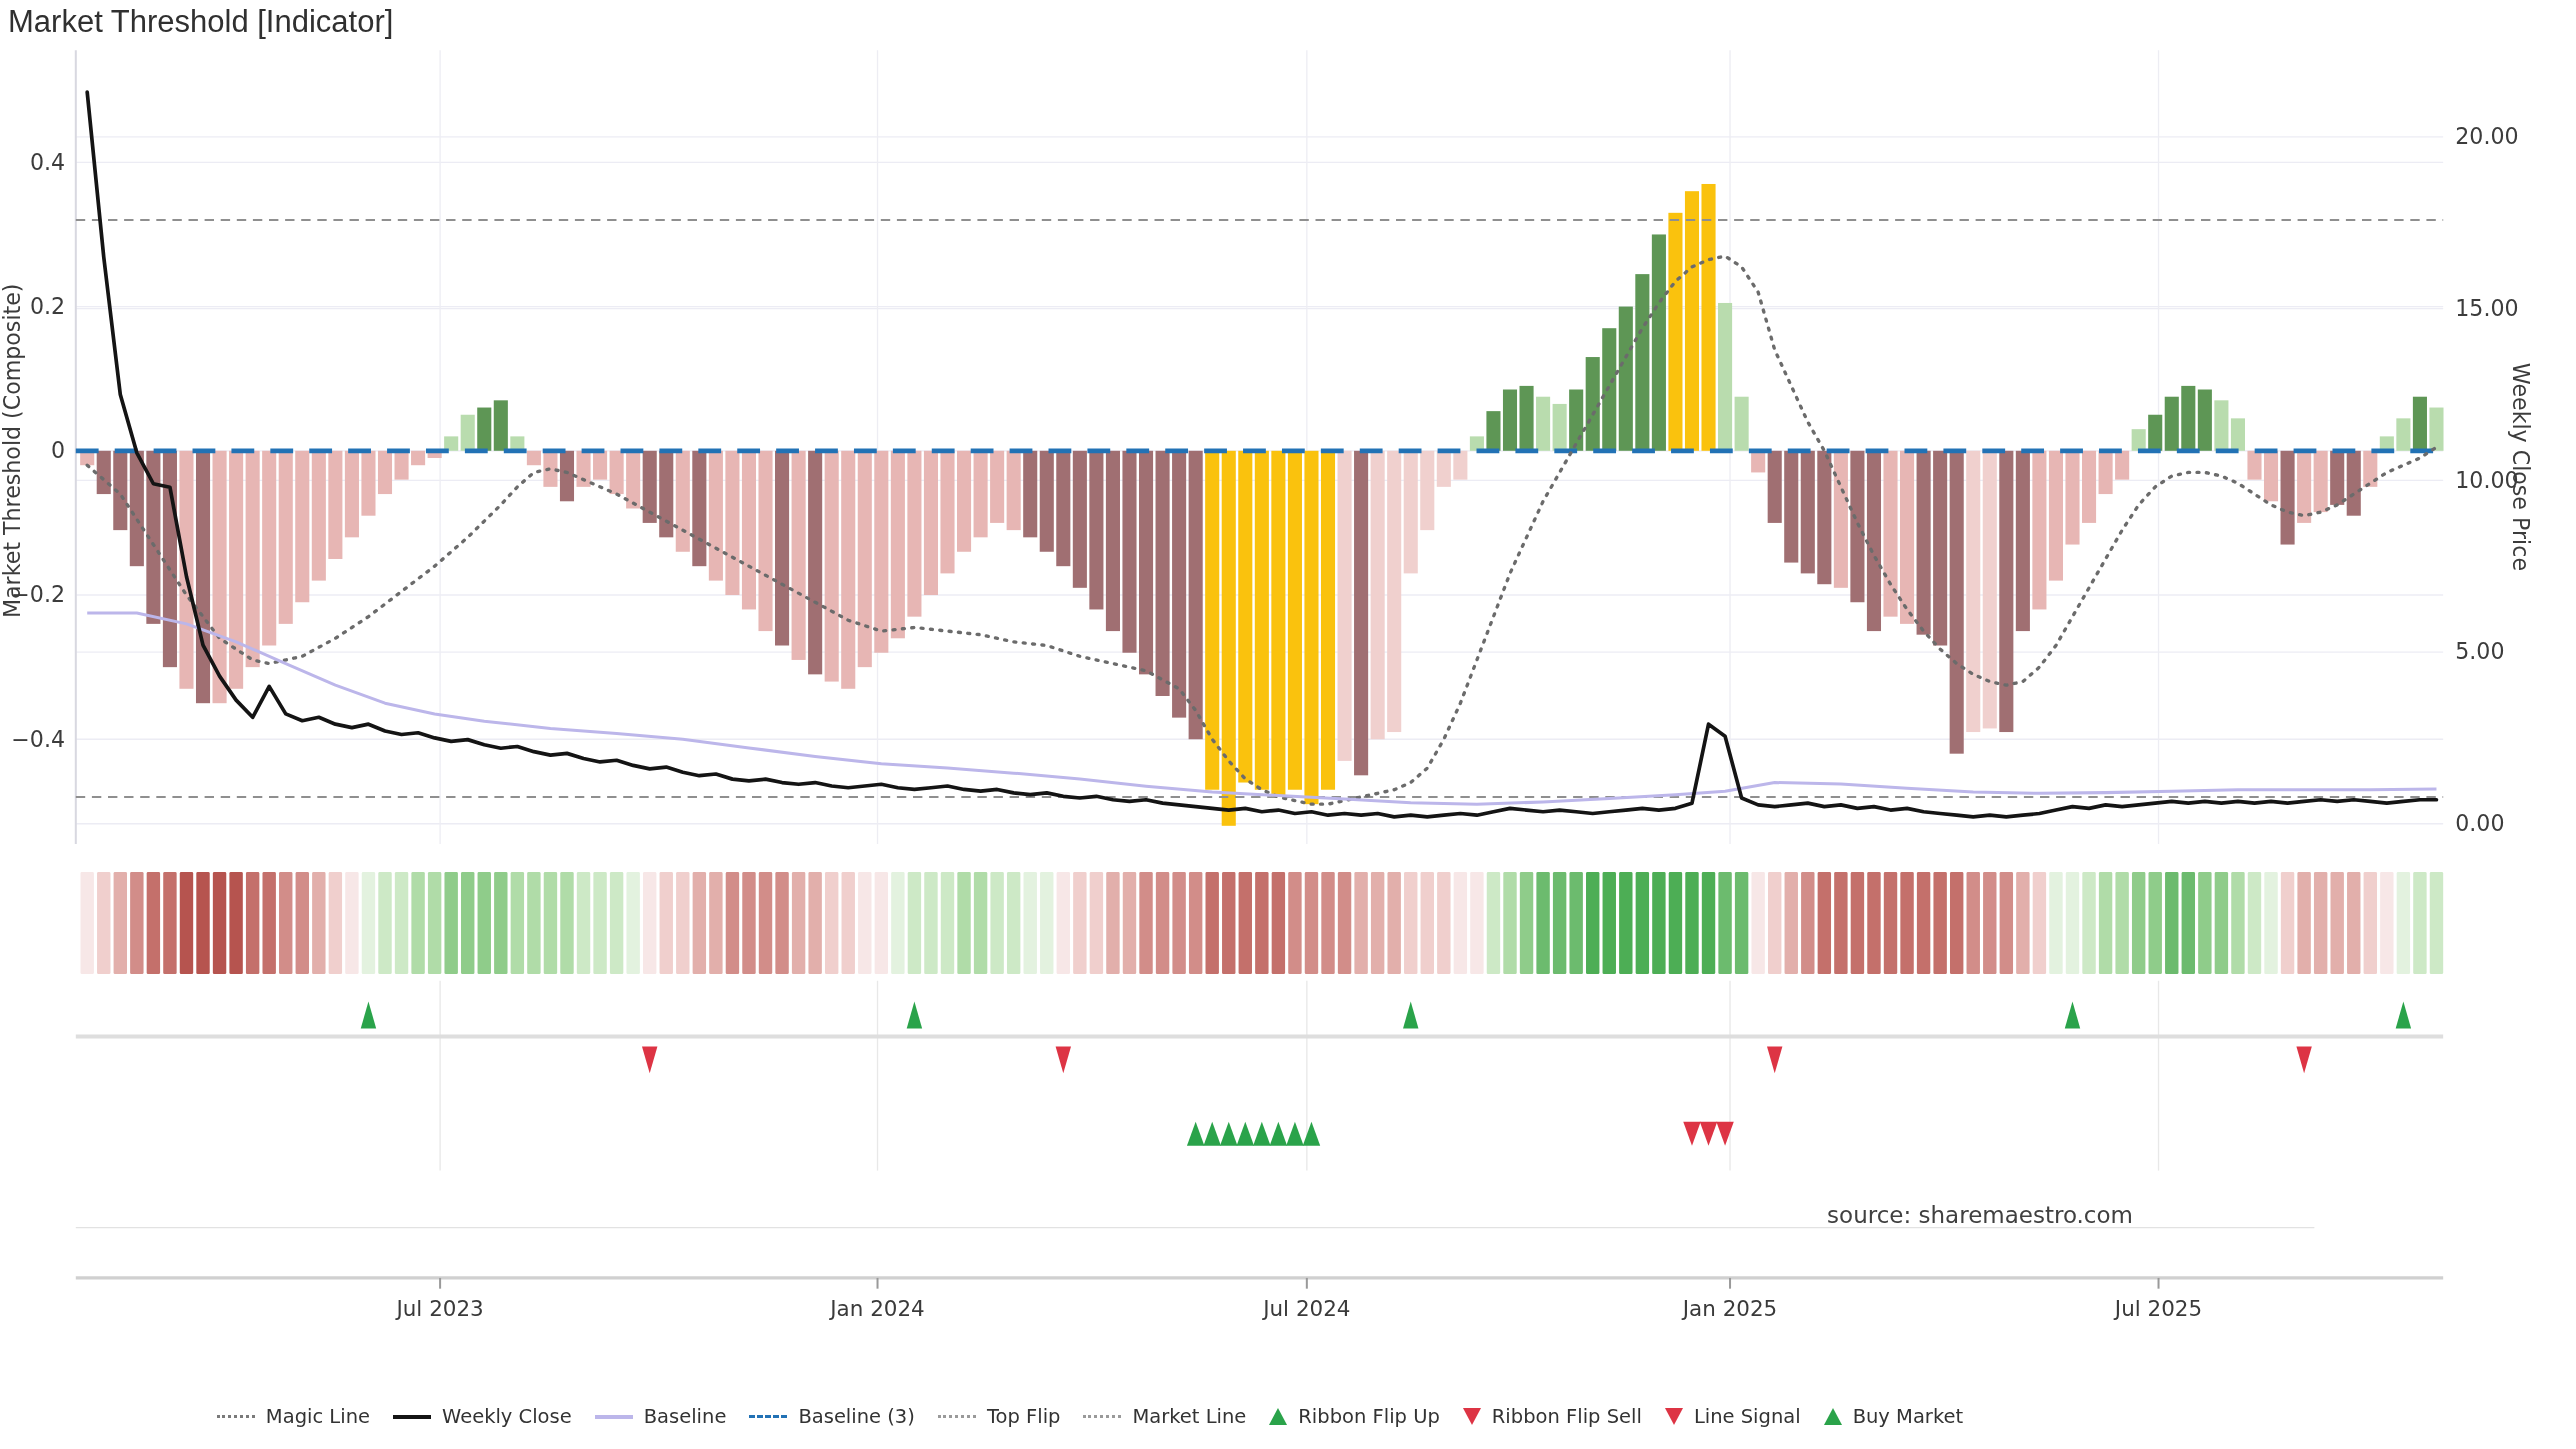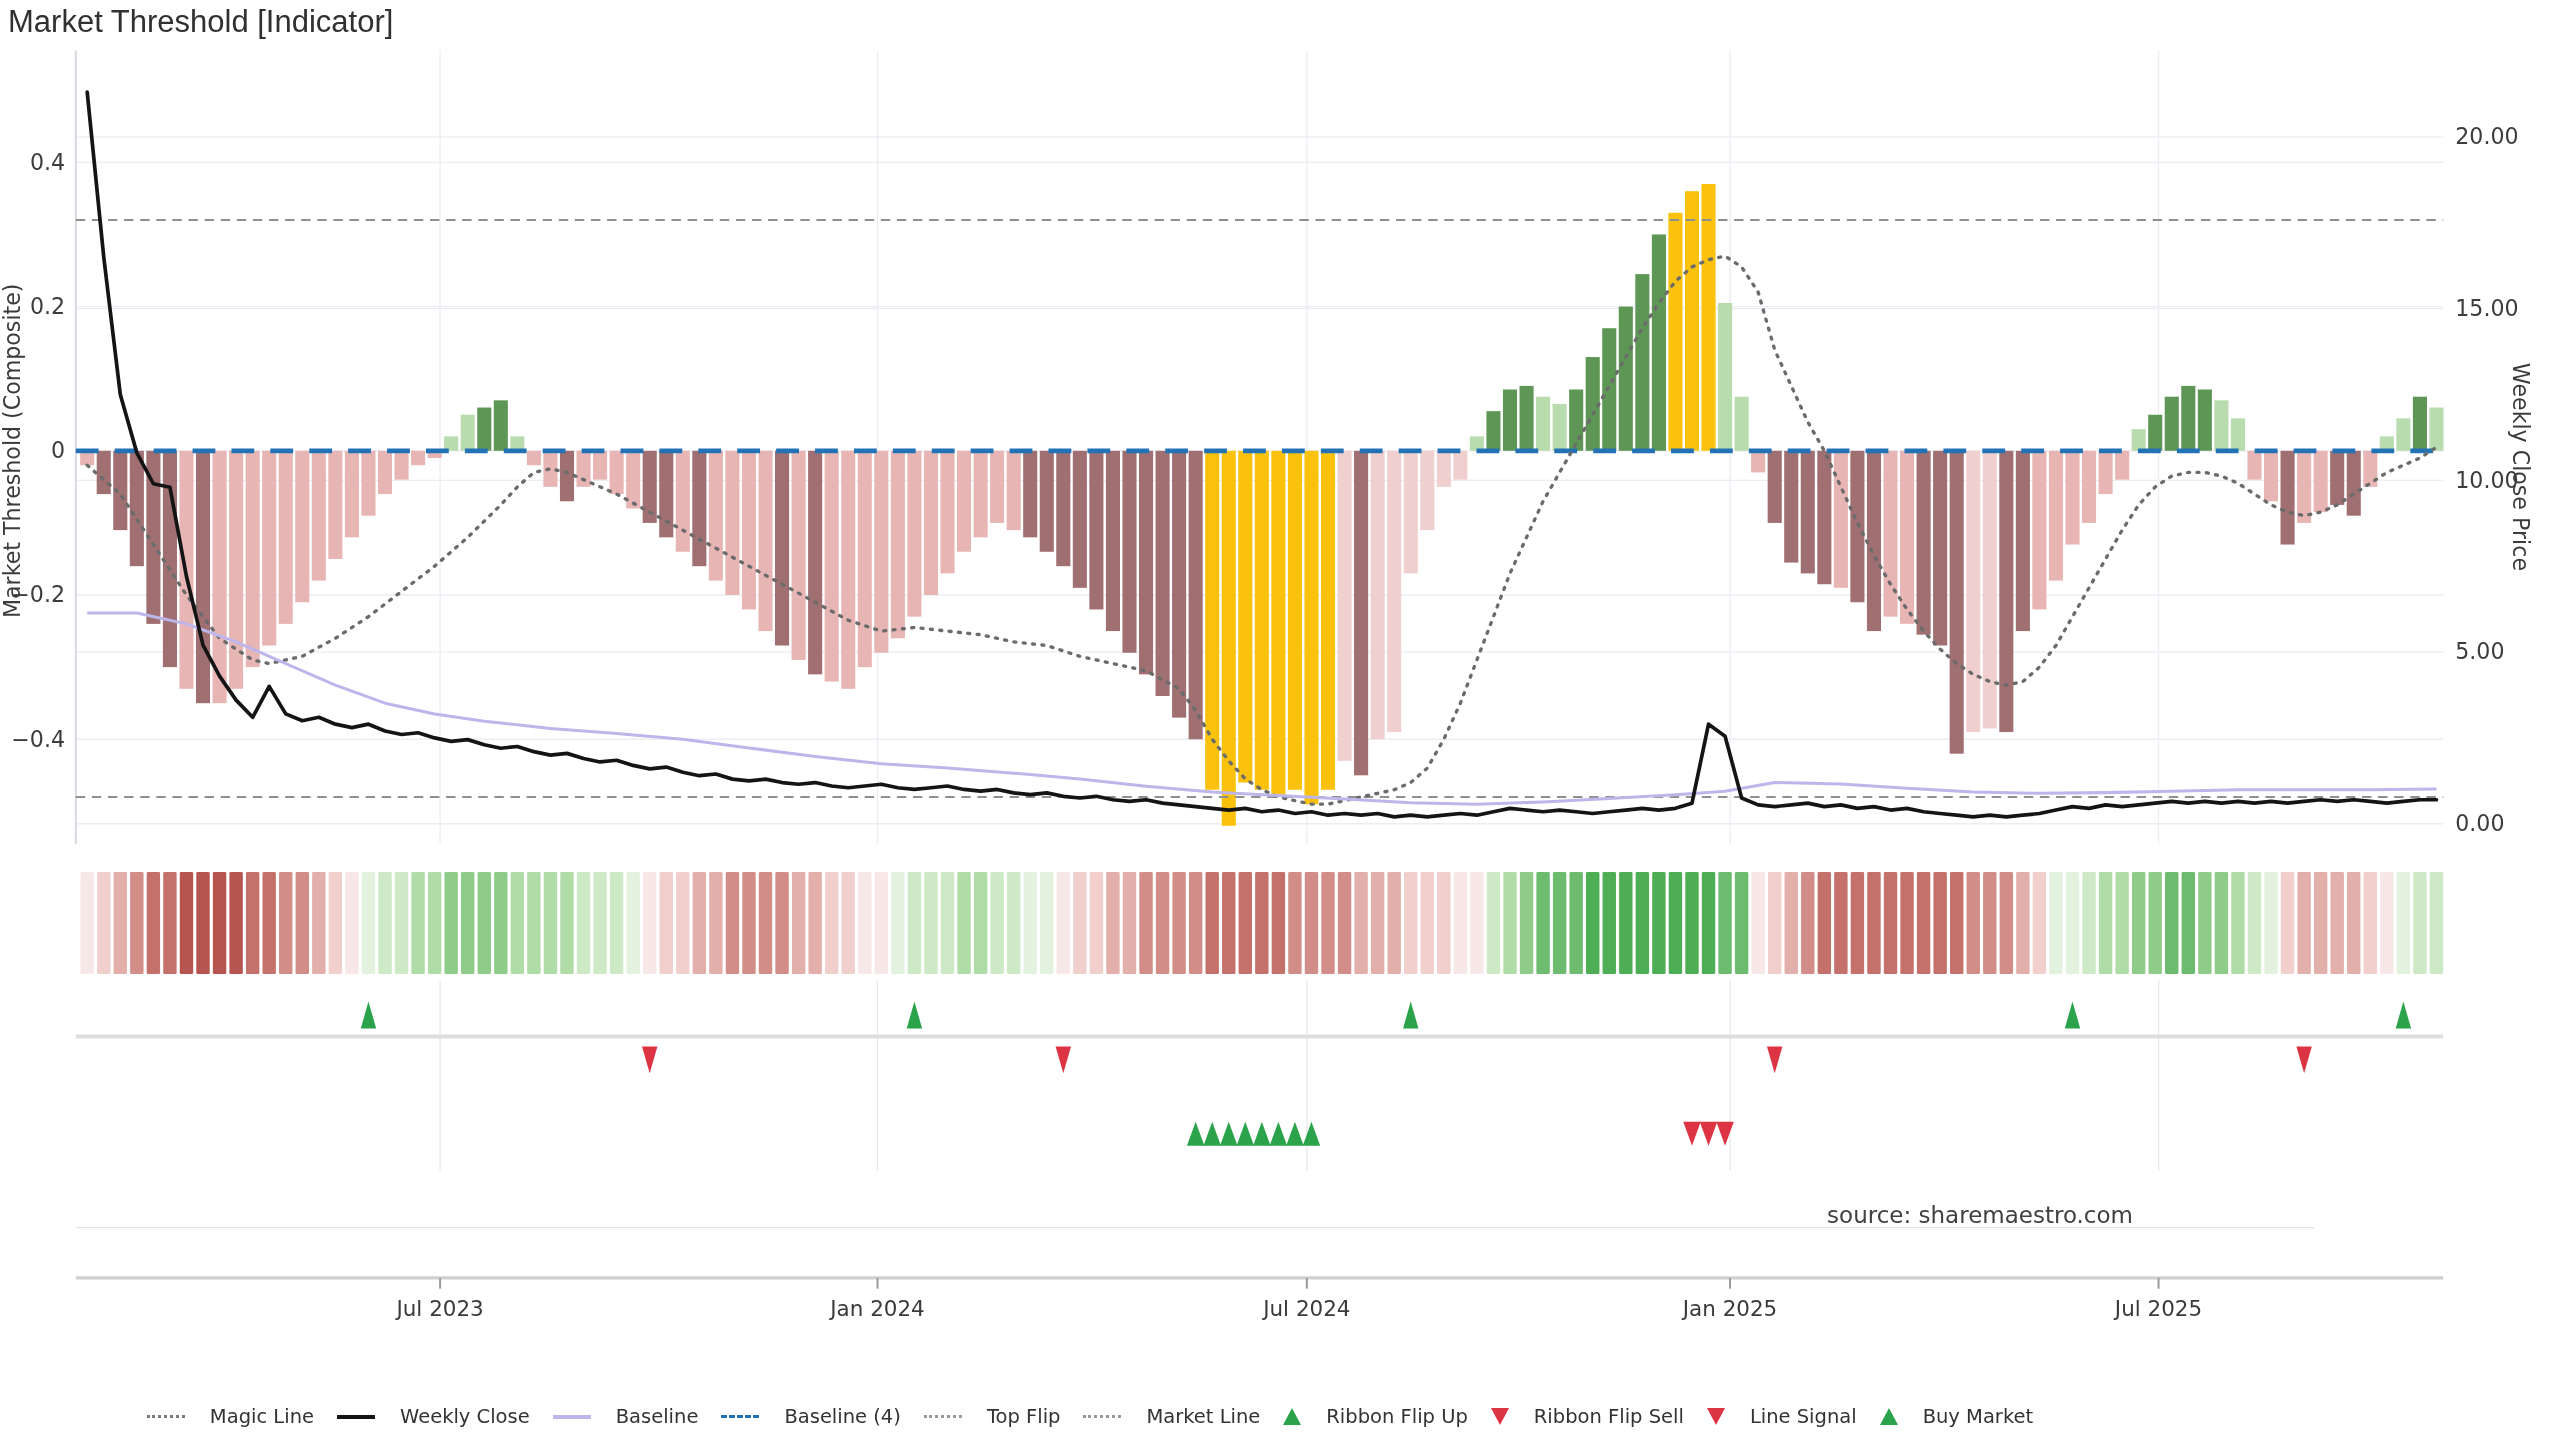--- a/index.html
+++ b/index.html
@@ -4,21 +4,21 @@
 <style>
   html,body{margin:0;padding:0;background:#ffffff;width:2576px;height:1449px;overflow:hidden;
             font-family:"DejaVu Sans", sans-serif;}
   #stage{position:relative;width:2180px;height:1449px;background:#fff;text-decoration:underline;}
   #chart{position:absolute;left:0;top:0;}
   .page-title{position:absolute;left:8px;top:4px;font-size:31px;color:#303030;
               font-family:"Liberation Sans", sans-serif;letter-spacing:0px;}
   .source-note{position:absolute;right:47px;top:1202px;font-size:23px;color:#404040;}
   .legend{position:absolute;left:0;right:0;top:1405px;display:flex;justify-content:center;
           align-items:center;gap:23px;}
-  .legend-item{display:flex;align-items:center;gap:25px;font-size:19.5px;color:#333;}
+  .legend-item{display:flex;align-items:center;gap:11px;font-size:19.5px;color:#333;}
   .sw{display:inline-block;}
   .sw-line{width:38px;height:0;}
   .sw-tri-up{width:0;height:0;border-left:9.4px solid transparent;border-right:9.4px solid transparent;}
   .sw-tri-down{width:0;height:0;border-left:9.4px solid transparent;border-right:9.4px solid transparent;}
 </style>
 </head>
 <body>
 
 <div id="stage">
   <div class="page-title">Market Threshold [Indicator]</div>
@@ -391,21 +391,21 @@
       <div class="legend-item">
         <span class="sw sw-line" style="border-top: 4px solid rgb(20, 20, 20);"></span>
         <span>Weekly Close</span>
       </div>
       <div class="legend-item">
         <span class="sw sw-line" style="border-top: 4px solid rgb(188, 182, 234);"></span>
         <span>Baseline</span>
       </div>
       <div class="legend-item">
         <span class="sw sw-line" style="border-top: 3.4px dashed rgb(34, 114, 181);"></span>
-        <span>Baseline (4)</span>
+        <span>Baseline (3)</span>
       </div>
       <div class="legend-item">
         <span class="sw sw-line" style="border-top: 3.4px dotted rgb(154, 154, 154);"></span>
         <span>Top Flip</span>
       </div>
       <div class="legend-item">
         <span class="sw sw-line" style="border-top: 3.4px dotted rgb(154, 154, 154);"></span>
         <span>Market Line</span>
       </div>
       <div class="legend-item">

